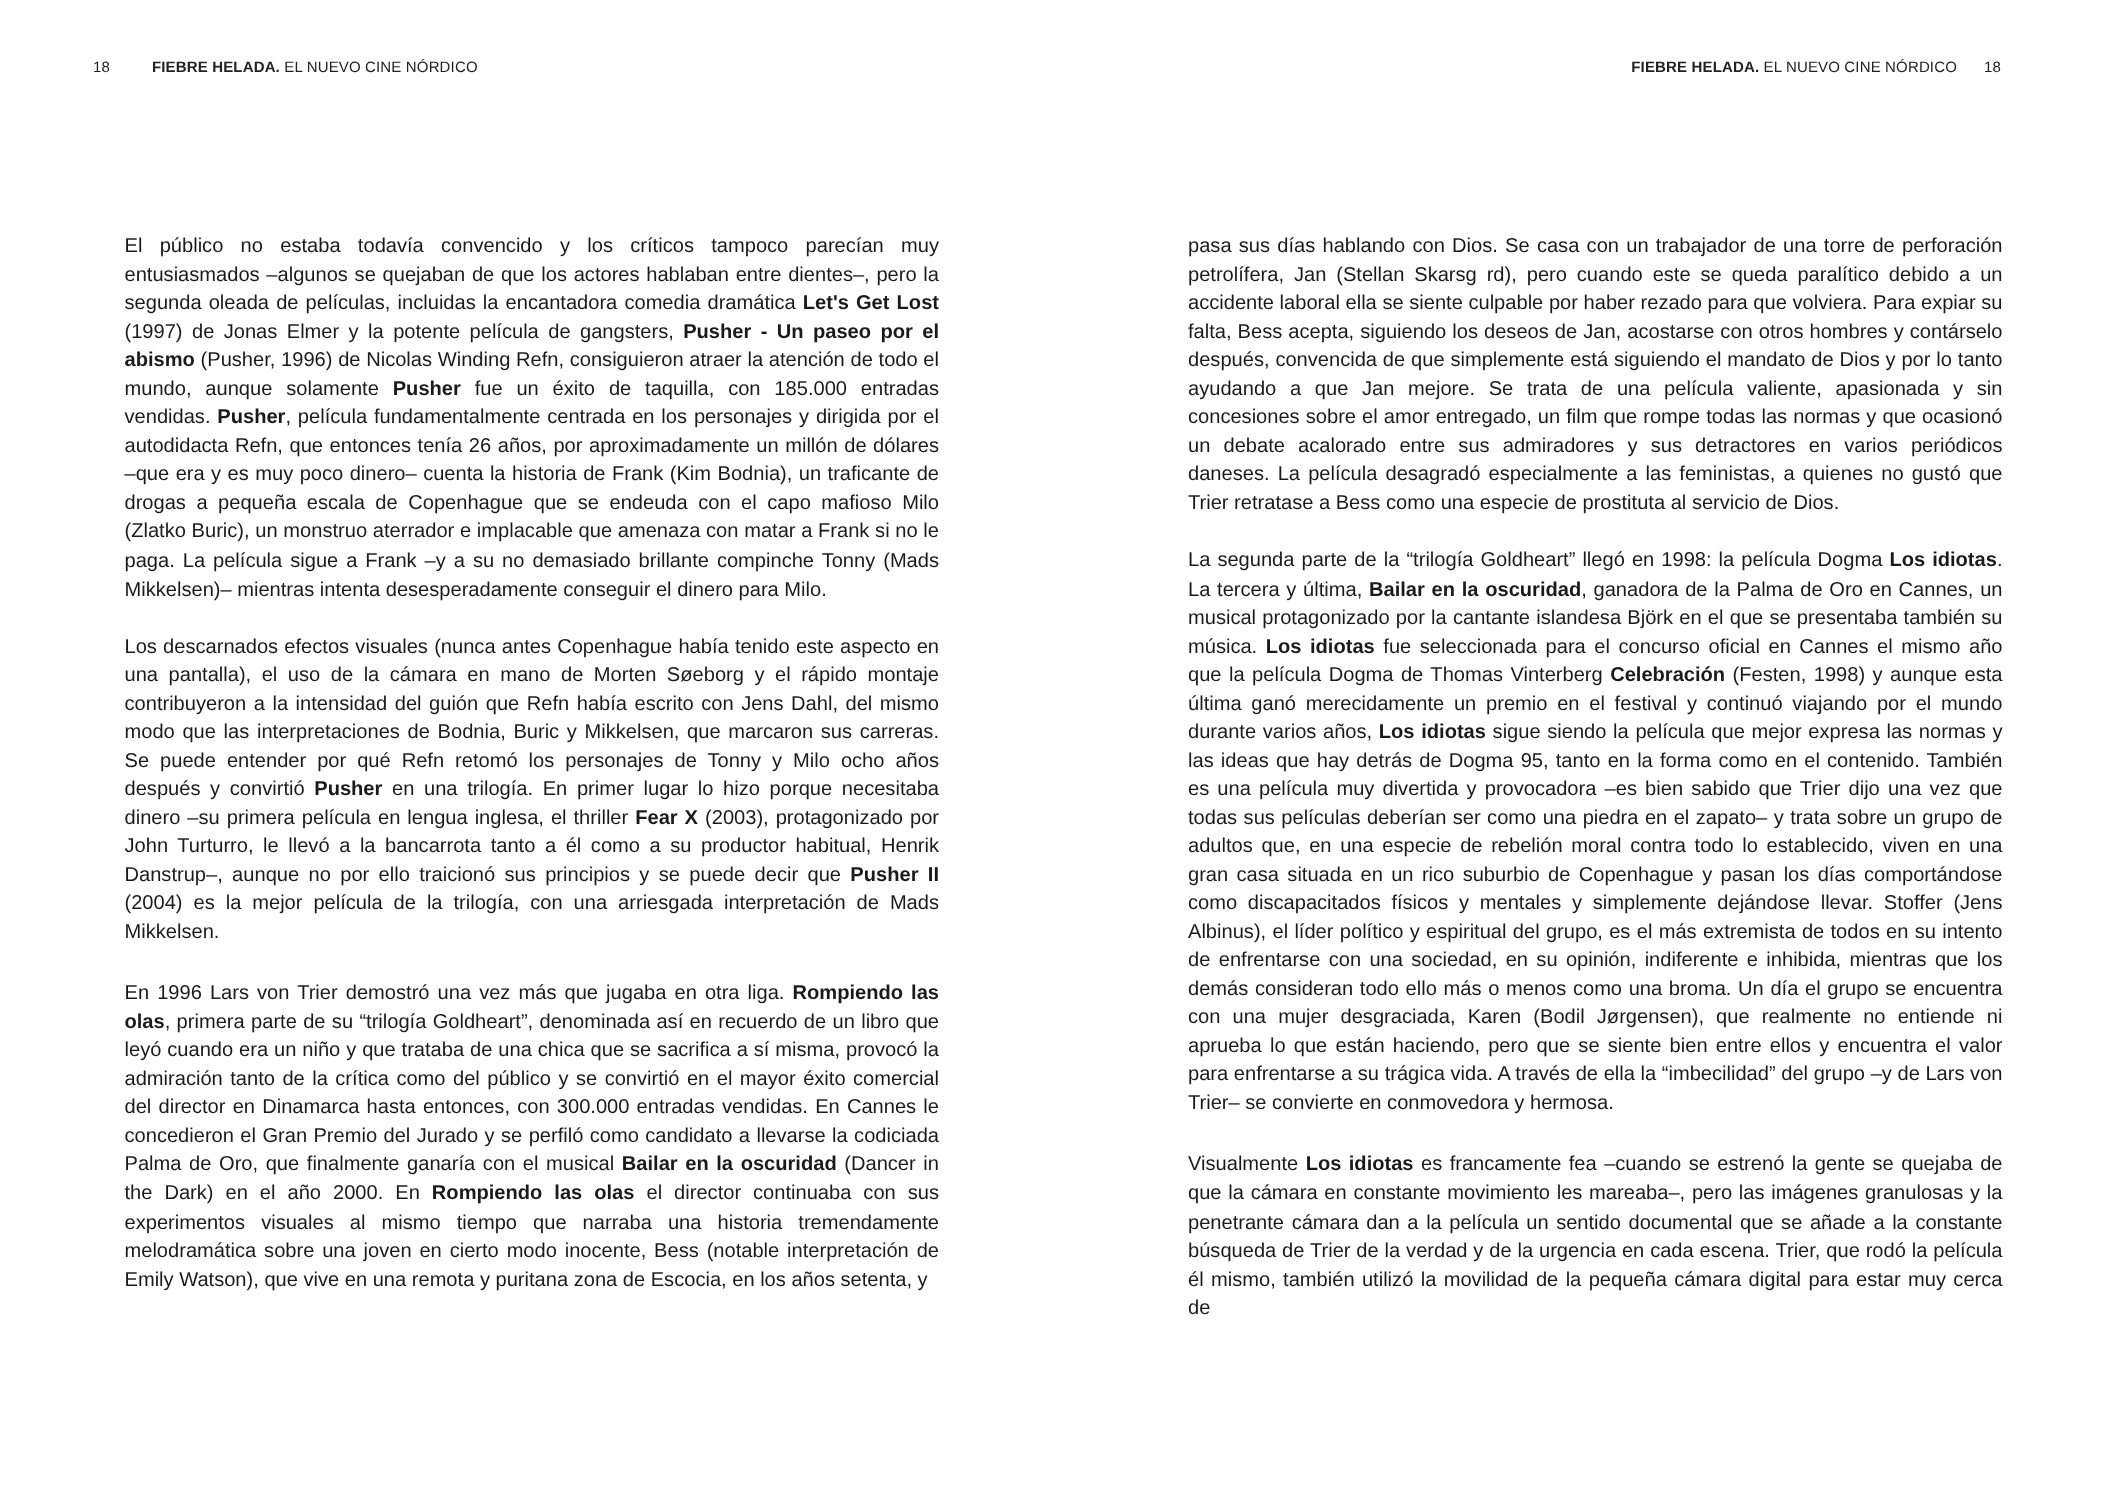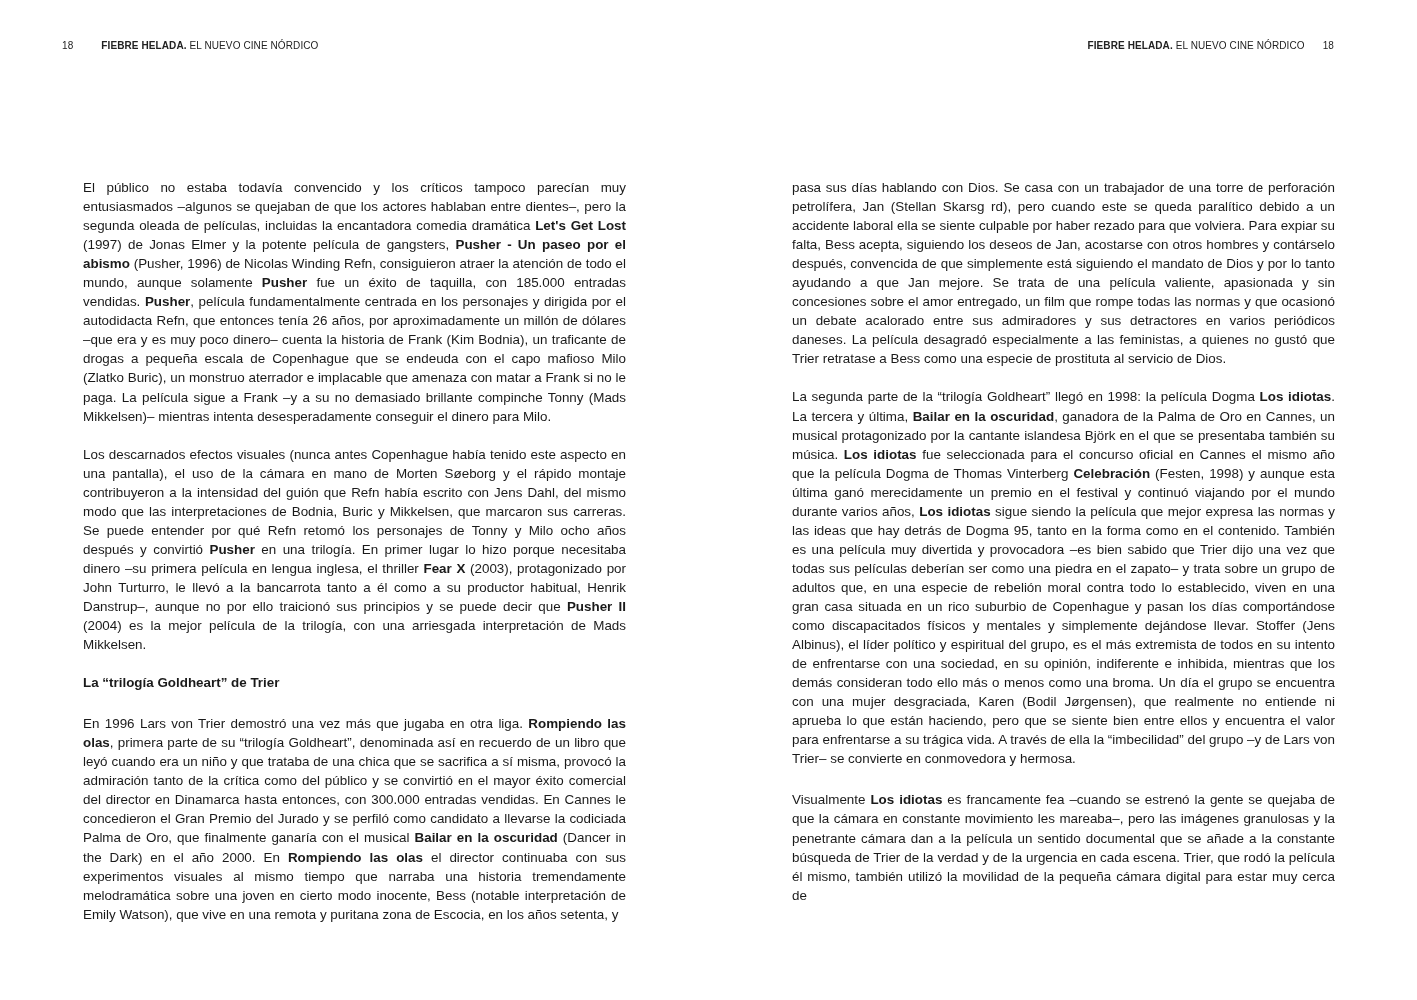--- a/index.html
+++ b/index.html
@@ -8,39 +8,38 @@
   .page { position: absolute; top: 0; height: 1000px; width: 708px; }
   .page.left { left: 0; }
   .page.right { left: 709px; }
   .running-head { position: absolute; top: 40px; font-size: 10px; letter-spacing: 0.1px; color: #222; white-space: nowrap; }
   .page.left .running-head { left: 62px; }
   .page.right .running-head { right: 83px; }
   .running-head .num { display: inline-block; }
   .page.left .running-head .num { margin-right: 10px; }
   .page.right .running-head .num { margin-left: 18px; }
   .running-head b { font-weight: 700; padding-left: 18px; }
-  .column { position: absolute; top: 178px; width: 543px; font-size: 13.4px; line-height: 19.05px; text-align: justify; hyphens: none; }
+  .column { position: absolute; top: 154px; width: 543px; font-size: 13.4px; line-height: 19.05px; text-align: justify; hyphens: none; }
   .page.left .column { left: 83px; }
   .page.right .column { left: 83px; }
   .column p { margin: 0 0 19px 0; }
   .column p.tight { margin-bottom: 0; margin-top: 22px; }
   .column h3 { margin: 0; font-size: 13.4px; line-height: 19.05px; font-weight: 700; }
   b { font-weight: 700; }
 </style>
 </head>
 <body>
 
 <div class="page left">
   <div class="running-head">
     <span class="num">18</span><b>FIEBRE HELADA.</b><span> EL NUEVO CINE NÓRDICO</span>
   </div>
   <div class="column">
     <p><span>El público no estaba todavía convencido y los críticos tampoco parecían muy entusiasmados –algunos se quejaban de que los actores hablaban entre dientes–, pero la segunda oleada de películas, incluidas la encantadora comedia dramática </span><b>Let's Get Lost</b><span> (1997) de Jonas Elmer y la potente película de gangsters, </span><b>Pusher - Un paseo por el abismo</b><span> (Pusher, 1996) de Nicolas Winding Refn, consiguieron atraer la atención de todo el mundo, aunque solamente </span><b>Pusher</b><span> fue un éxito de taquilla, con 185.000 entradas vendidas. </span><b>Pusher</b><span>, película fundamentalmente centrada en los personajes y dirigida por el autodidacta Refn, que entonces tenía 26 años, por aproximadamente un millón de dólares –que era y es muy poco dinero– cuenta la historia de Frank (Kim Bodnia), un traficante de drogas a pequeña escala de Copenhague que se endeuda con el capo mafioso Milo (Zlatko Buric), un monstruo aterrador e implacable que amenaza con matar a Frank si no le paga. La película sigue a Frank –y a su no demasiado brillante compinche Tonny (Mads Mikkelsen)– mientras intenta desesperadamente conseguir el dinero para Milo.</span></p>
     <p><span>Los descarnados efectos visuales (nunca antes Copenhague había tenido este aspecto en una pantalla), el uso de la cámara en mano de Morten Søeborg y el rápido montaje contribuyeron a la intensidad del guión que Refn había escrito con Jens Dahl, del mismo modo que las interpretaciones de Bodnia, Buric y Mikkelsen, que marcaron sus carreras. Se puede entender por qué Refn retomó los personajes de Tonny y Milo ocho años después y convirtió </span><b>Pusher</b><span> en una trilogía. En primer lugar lo hizo porque necesitaba dinero –su primera película en lengua inglesa, el thriller </span><b>Fear X</b><span> (2003), protagonizado por John Turturro, le llevó a la bancarrota tanto a él como a su productor habitual, Henrik Danstrup–, aunque no por ello traicionó sus principios y se puede decir que </span><b>Pusher II</b><span> (2004) es la mejor película de la trilogía, con una arriesgada interpretación de Mads Mikkelsen.</span></p>
-    <h3>La “trilogía Goldheart” de Trier</h3>
     <p class="tight"><span>En 1996 Lars von Trier demostró una vez más que jugaba en otra liga. </span><b>Rompiendo las olas</b><span>, primera parte de su “trilogía Goldheart”, denominada así en recuerdo de un libro que leyó cuando era un niño y que trataba de una chica que se sacrifica a sí misma, provocó la admiración tanto de la crítica como del público y se convirtió en el mayor éxito comercial del director en Dinamarca hasta entonces, con 300.000 entradas vendidas. En Cannes le concedieron el Gran Premio del Jurado y se perfiló como candidato a llevarse la codiciada Palma de Oro, que finalmente ganaría con el musical </span><b>Bailar en la oscuridad</b><span> (Dancer in the Dark) en el año 2000. En </span><b>Rompiendo las olas</b><span> el director continuaba con sus experimentos visuales al mismo tiempo que narraba una historia tremendamente melodramática sobre una joven en cierto modo inocente, Bess (notable interpretación de Emily Watson), que vive en una remota y puritana zona de Escocia, en los años setenta, y</span></p>
   </div>
 </div>
 
 <div class="page right">
   <div class="running-head">
     <b>FIEBRE HELADA.</b><span> EL NUEVO CINE NÓRDICO</span><span class="num">18</span>
   </div>
   <div class="column">
     <p><span>pasa sus días hablando con Dios. Se casa con un trabajador de una torre de perforación petrolífera, Jan (Stellan Skarsg rd), pero cuando este se queda paralítico debido a un accidente laboral ella se siente culpable por haber rezado para que volviera. Para expiar su falta, Bess acepta, siguiendo los deseos de Jan, acostarse con otros hombres y contárselo después, convencida de que simplemente está siguiendo el mandato de Dios y por lo tanto ayudando a que Jan mejore. Se trata de una película valiente, apasionada y sin concesiones sobre el amor entregado, un film que rompe todas las normas y que ocasionó un debate acalorado entre sus admiradores y sus detractores en varios periódicos daneses. La película desagradó especialmente a las feministas, a quienes no gustó que Trier retratase a Bess como una especie de prostituta al servicio de Dios.</span></p>

